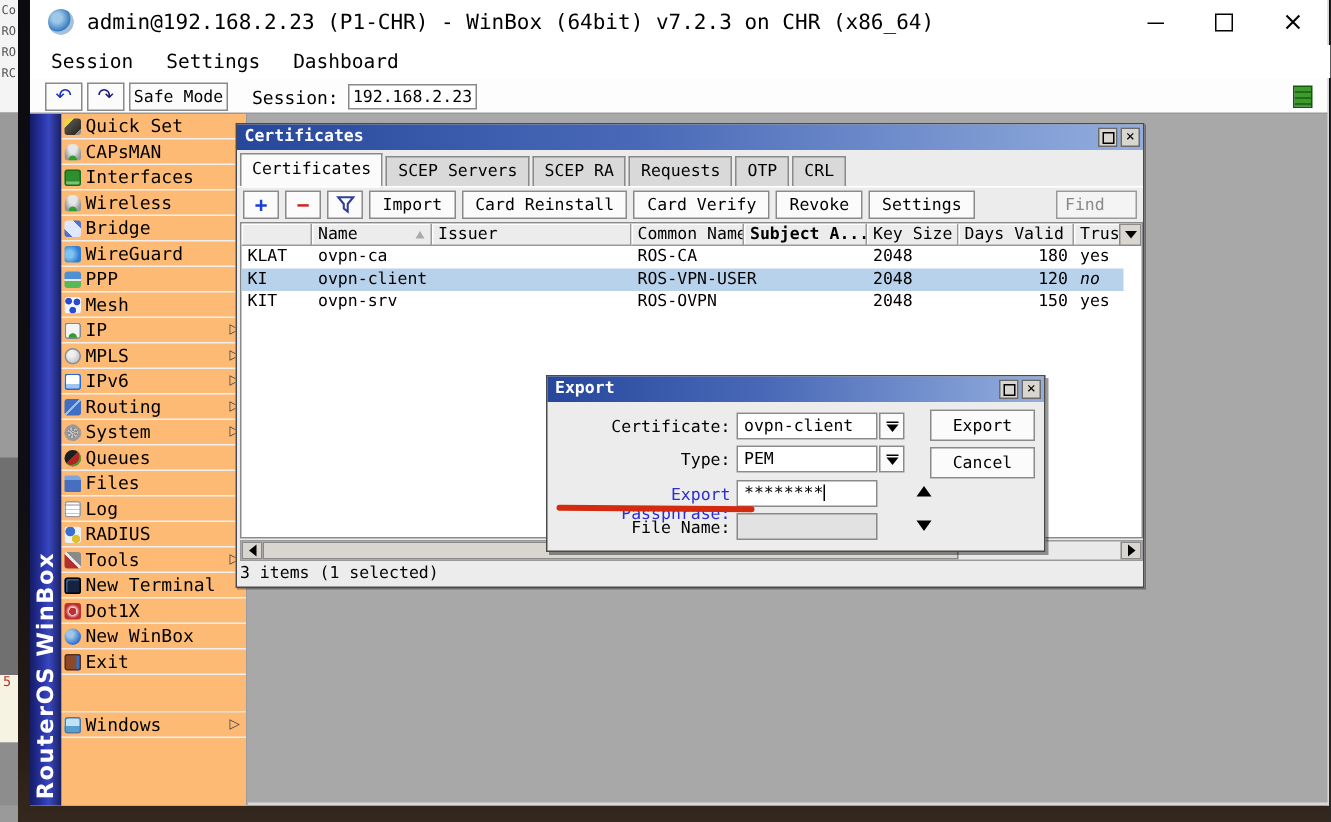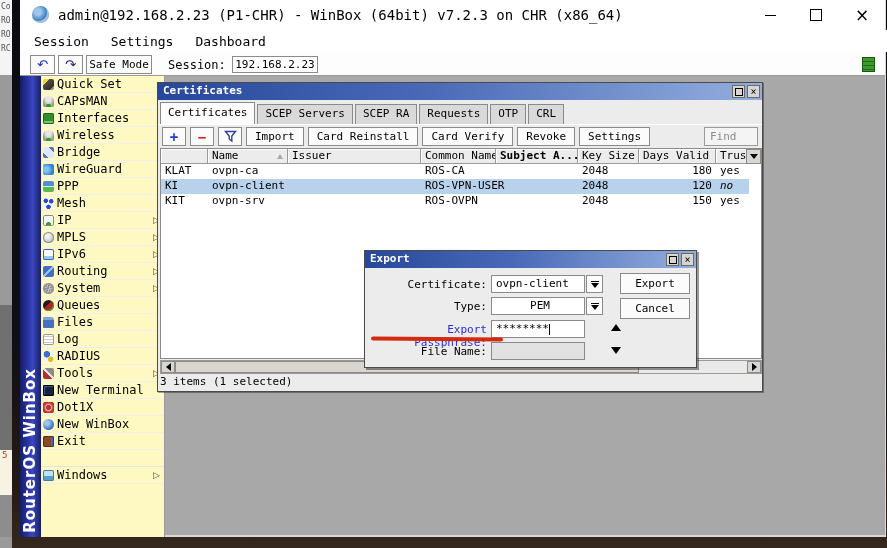--- a/index.html
+++ b/index.html
@@ -41,23 +41,23 @@
   .conn-ind{position:absolute;right:10px;top:5px;width:11px;height:13px;
     background:repeating-linear-gradient(180deg,#3f9a2e 0 3px,#1e6e14 3px 4px);border:1px solid #145a0c;}
 
   
   .brand{position:absolute;left:0;top:76px;width:21px;height:461px;
     background:linear-gradient(90deg,#151c66 0%,#2a35a8 40%,#3a47c0 60%,#18205f 100%);}
   .brand span{position:absolute;bottom:4px;left:1px;writing-mode:vertical-rl;transform:rotate(180deg);
     color:#fff;font-weight:bold;font-size:15px;letter-spacing:1px;font-family:"DejaVu Sans",sans-serif;white-space:nowrap;}
 
   
-  .sidebar{position:absolute;left:21px;top:76px;width:124px;height:461px;background:#fef9c3;border-right:1px solid #9a9a9a;box-sizing:border-box;overflow:hidden;}
+  .sidebar{position:absolute;left:21px;top:76px;width:124px;height:461px;background:#fdba74;border-right:1px solid #9a9a9a;box-sizing:border-box;overflow:hidden;}
   .sb-item{position:relative;height:16px;display:flex;align-items:center;gap:3px;padding-left:2px;border-bottom:1px solid #efefef;cursor:default;}
-  .sb-item.gap{margin-top:16px;border-top:1px solid #e4e4e4;}
+  .sb-item.gap{margin-top:24px;border-top:1px solid #e4e4e4;}
   .sb-label{font-size:12px;white-space:nowrap;}
   .sb-arrow{position:absolute;right:4px;color:#444;font-size:9px;font-family:"DejaVu Sans",sans-serif;}
   .sb-icon{width:11px;height:11px;flex:0 0 11px;border-radius:2px;display:inline-block;}
   .ic-wand{background:linear-gradient(135deg,#f0d838 28%,#55514a 28%,#2e2c26 80%,#8a8a8a 80%);}
   .ic-antenna{border-radius:6px 6px 2px 2px;background:radial-gradient(circle at 50% 95%,#2f9e2f 2.5px,transparent 3px),radial-gradient(ellipse at 50% 15%,#e6e6e6 35%,#9a9a9a 75%);}
   .ic-nic{background:#2f8f2f;box-shadow:inset 0 0 0 1px #1d6a1d,inset 0 -3px 0 #77c477;}
   .ic-wireguard{background:radial-gradient(circle at 30% 50%,#7ec4f0 25%,#2f7fd4 70%);}
   .ic-bridge{background:linear-gradient(45deg,#4f6fd4 25%,#dfe8ff 25% 75%,#4f6fd4 75%);}
   .ic-ppp{background:linear-gradient(180deg,#4f8fd4 45%,#e8e8e8 45% 55%,#58b858 55%);}
   .ic-mesh{background:radial-gradient(circle at 25% 25%,#2a4ad0 2px,transparent 2.5px),radial-gradient(circle at 75% 30%,#2a4ad0 2px,transparent 2.5px),radial-gradient(circle at 50% 80%,#2a4ad0 2px,transparent 2.5px),#f2f6ff;}
@@ -398,21 +398,21 @@
 
       <div class="fld-label" style="top:27px;">Certificate:</div>
       <div class="fld-input" style="top:24px;">ovpn-client</div>
       <div class="drop-btn" style="top:24px;">
           <span class="drop-bar"></span>
           <span class="drop-tri"></span>
         </div>
       <div class="dlg-btn" style="top:22px;">Export</div>
 
       <div class="fld-label" style="top:49px;">Type:</div>
-      <div class="fld-input" style="top:46px;text-align:center;">PEM</div>
+      <div class="fld-input" style="top:46px;">PEM</div>
       <div class="drop-btn" style="top:46px;">
           <span class="drop-bar"></span>
           <span class="drop-tri"></span>
         </div>
       <div class="dlg-btn" style="top:47px;">Cancel</div>
 
       <div class="fld-label pass-label" style="top:72px;">Export Passphrase:</div>
       <div class="fld-input" style="top:69px;"><span>********</span><span class="cursor"></span></div>
       <div class="spin up" style="top:73px;"></div>
       <div class="red-line"></div>

